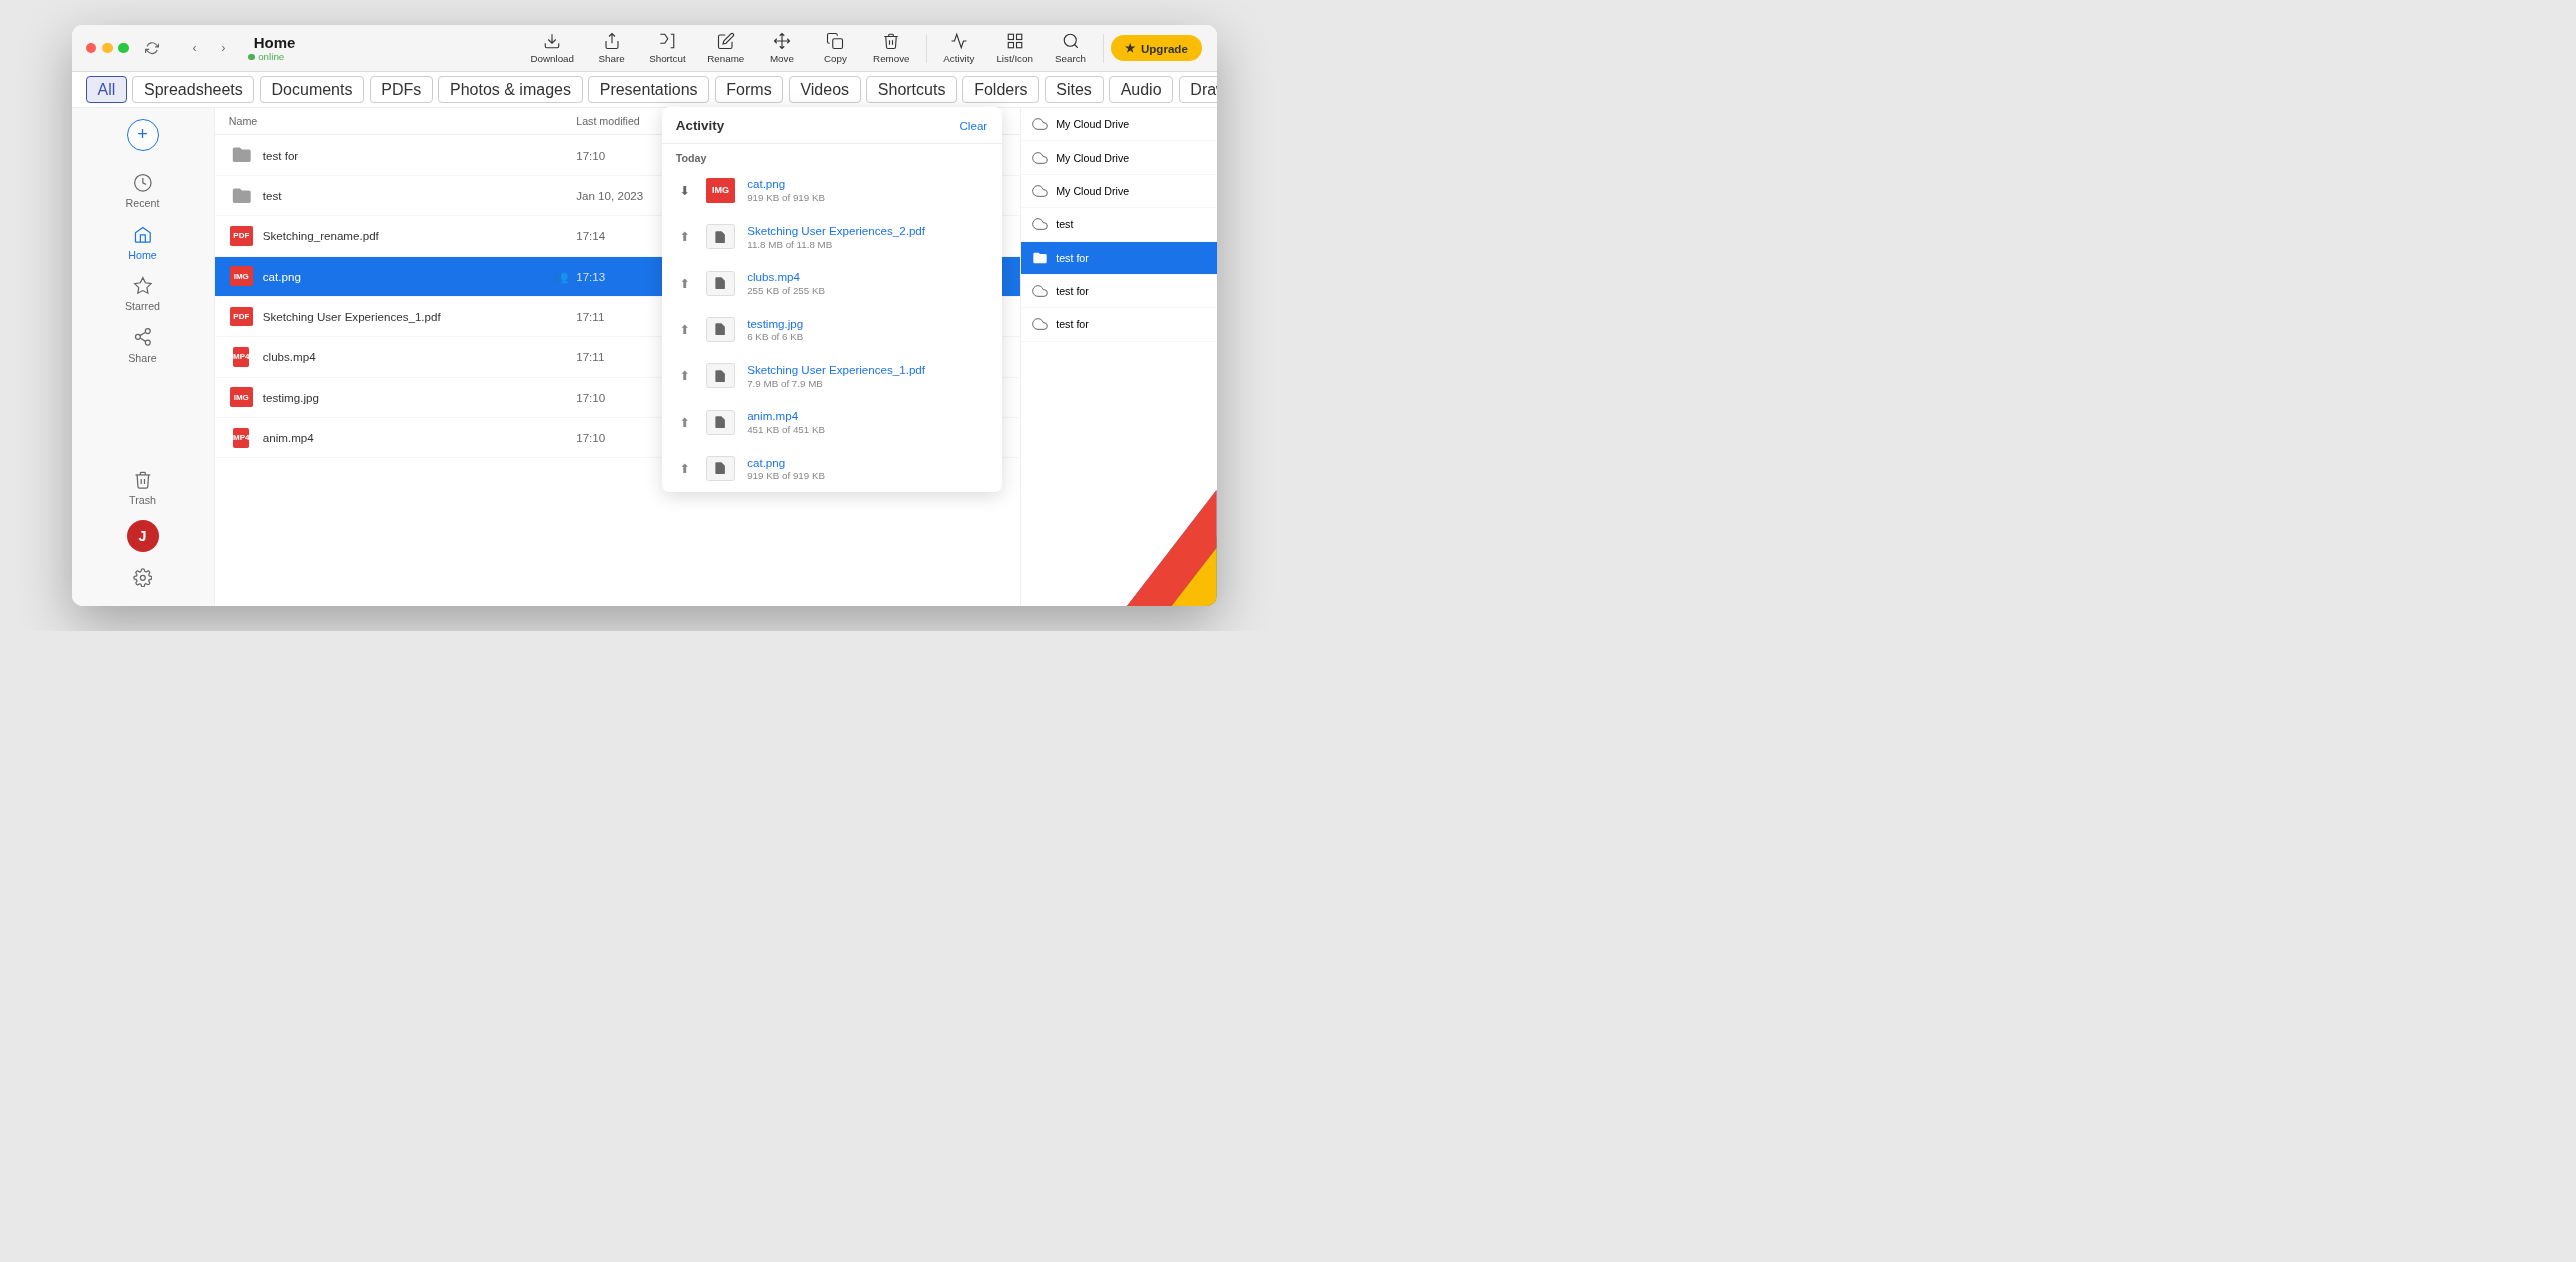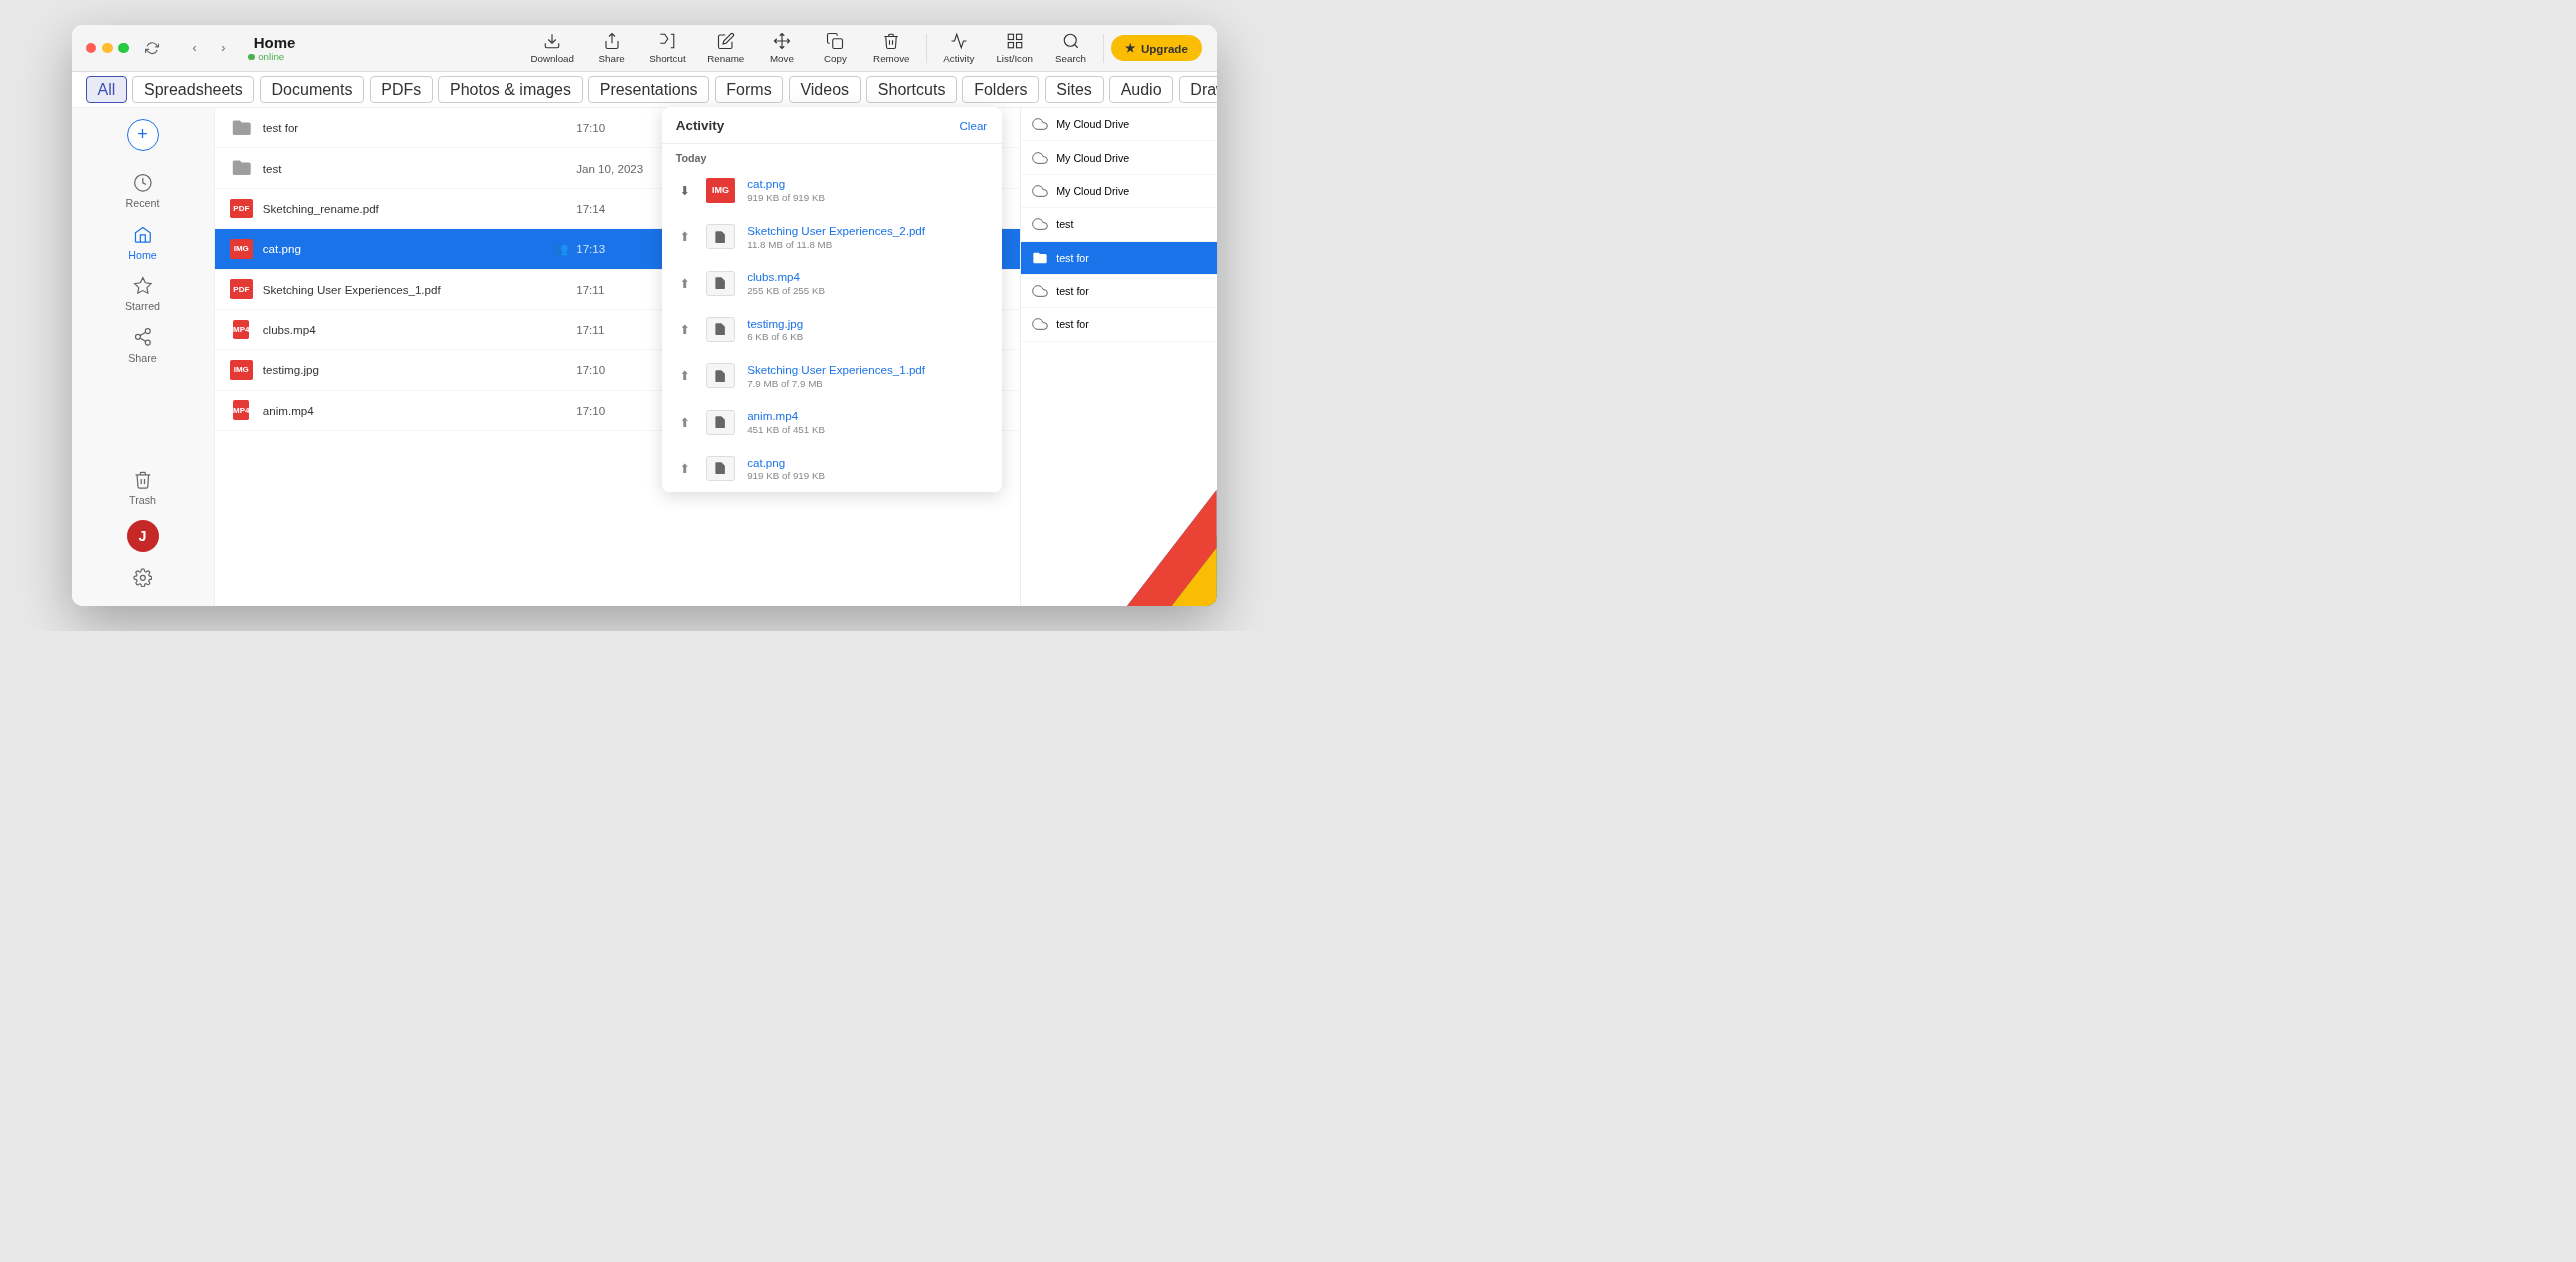--- a/index.html
+++ b/index.html
@@ -686,20 +686,27 @@
         <div class="sidebar-icon">
           <svg width="19.7" height="19.7" viewBox="0 0 24 24" fill="none" stroke="currentColor" stroke-width="1.5">
             <circle cx="12" cy="12" r="3"></circle>
             <path d="M19.4 15a1.65 1.65 0 00.33 1.82l.06.06a2 2 0 010 2.83 2 2 0 01-2.83 0l-.06-.06a1.65 1.65 0 00-1.82-.33 1.65 1.65 0 00-1 1.51V21a2 2 0 01-4 0v-.09A1.65 1.65 0 009 19.4a1.65 1.65 0 00-1.82.33l-.06.06a2 2 0 01-2.83-2.83l.06-.06A1.65 1.65 0 004.68 15a1.65 1.65 0 00-1.51-1H3a2 2 0 010-4h.09A1.65 1.65 0 004.6 9a1.65 1.65 0 00-.33-1.82l-.06-.06a2 2 0 012.83-2.83l.06.06A1.65 1.65 0 009 4.68a1.65 1.65 0 001-1.51V3a2 2 0 014 0v.09a1.65 1.65 0 001 1.51 1.65 1.65 0 001.82-.33l.06-.06a2 2 0 012.83 2.83l-.06.06A1.65 1.65 0 0019.4 9a1.65 1.65 0 001.51 1H21a2 2 0 010 4h-.09a1.65 1.65 0 00-1.51 1z"></path>
           </svg>
         </div>
       </div>
     </div>
 
     <div class="file-list-container">
+      <div class="file-list-header">
+        <div class="col-name">Name</div>
+        <div class="col-modified">Last modified</div>
+        <div class="col-owner"></div>
+        <div class="col-size"></div>
+        <div class="col-location"></div>
+      </div>
 
       <div class="file-row">
         <div class="file-icon">
           <svg width="21.5" height="21.5" viewBox="0 0 24 24" fill="#9e9e9e">
             <path d="M20 6h-8l-2-2H4c-1.1 0-2 .9-2 2v12c0 1.1.9 2 2 2h16c1.1 0 2-.9 2-2V8c0-1.1-.9-2-2-2z"></path>
           </svg>
         </div>
         <div class="file-name">test for</div>
         <div class="file-modified">17:10</div>
         <div class="file-owner"></div>

